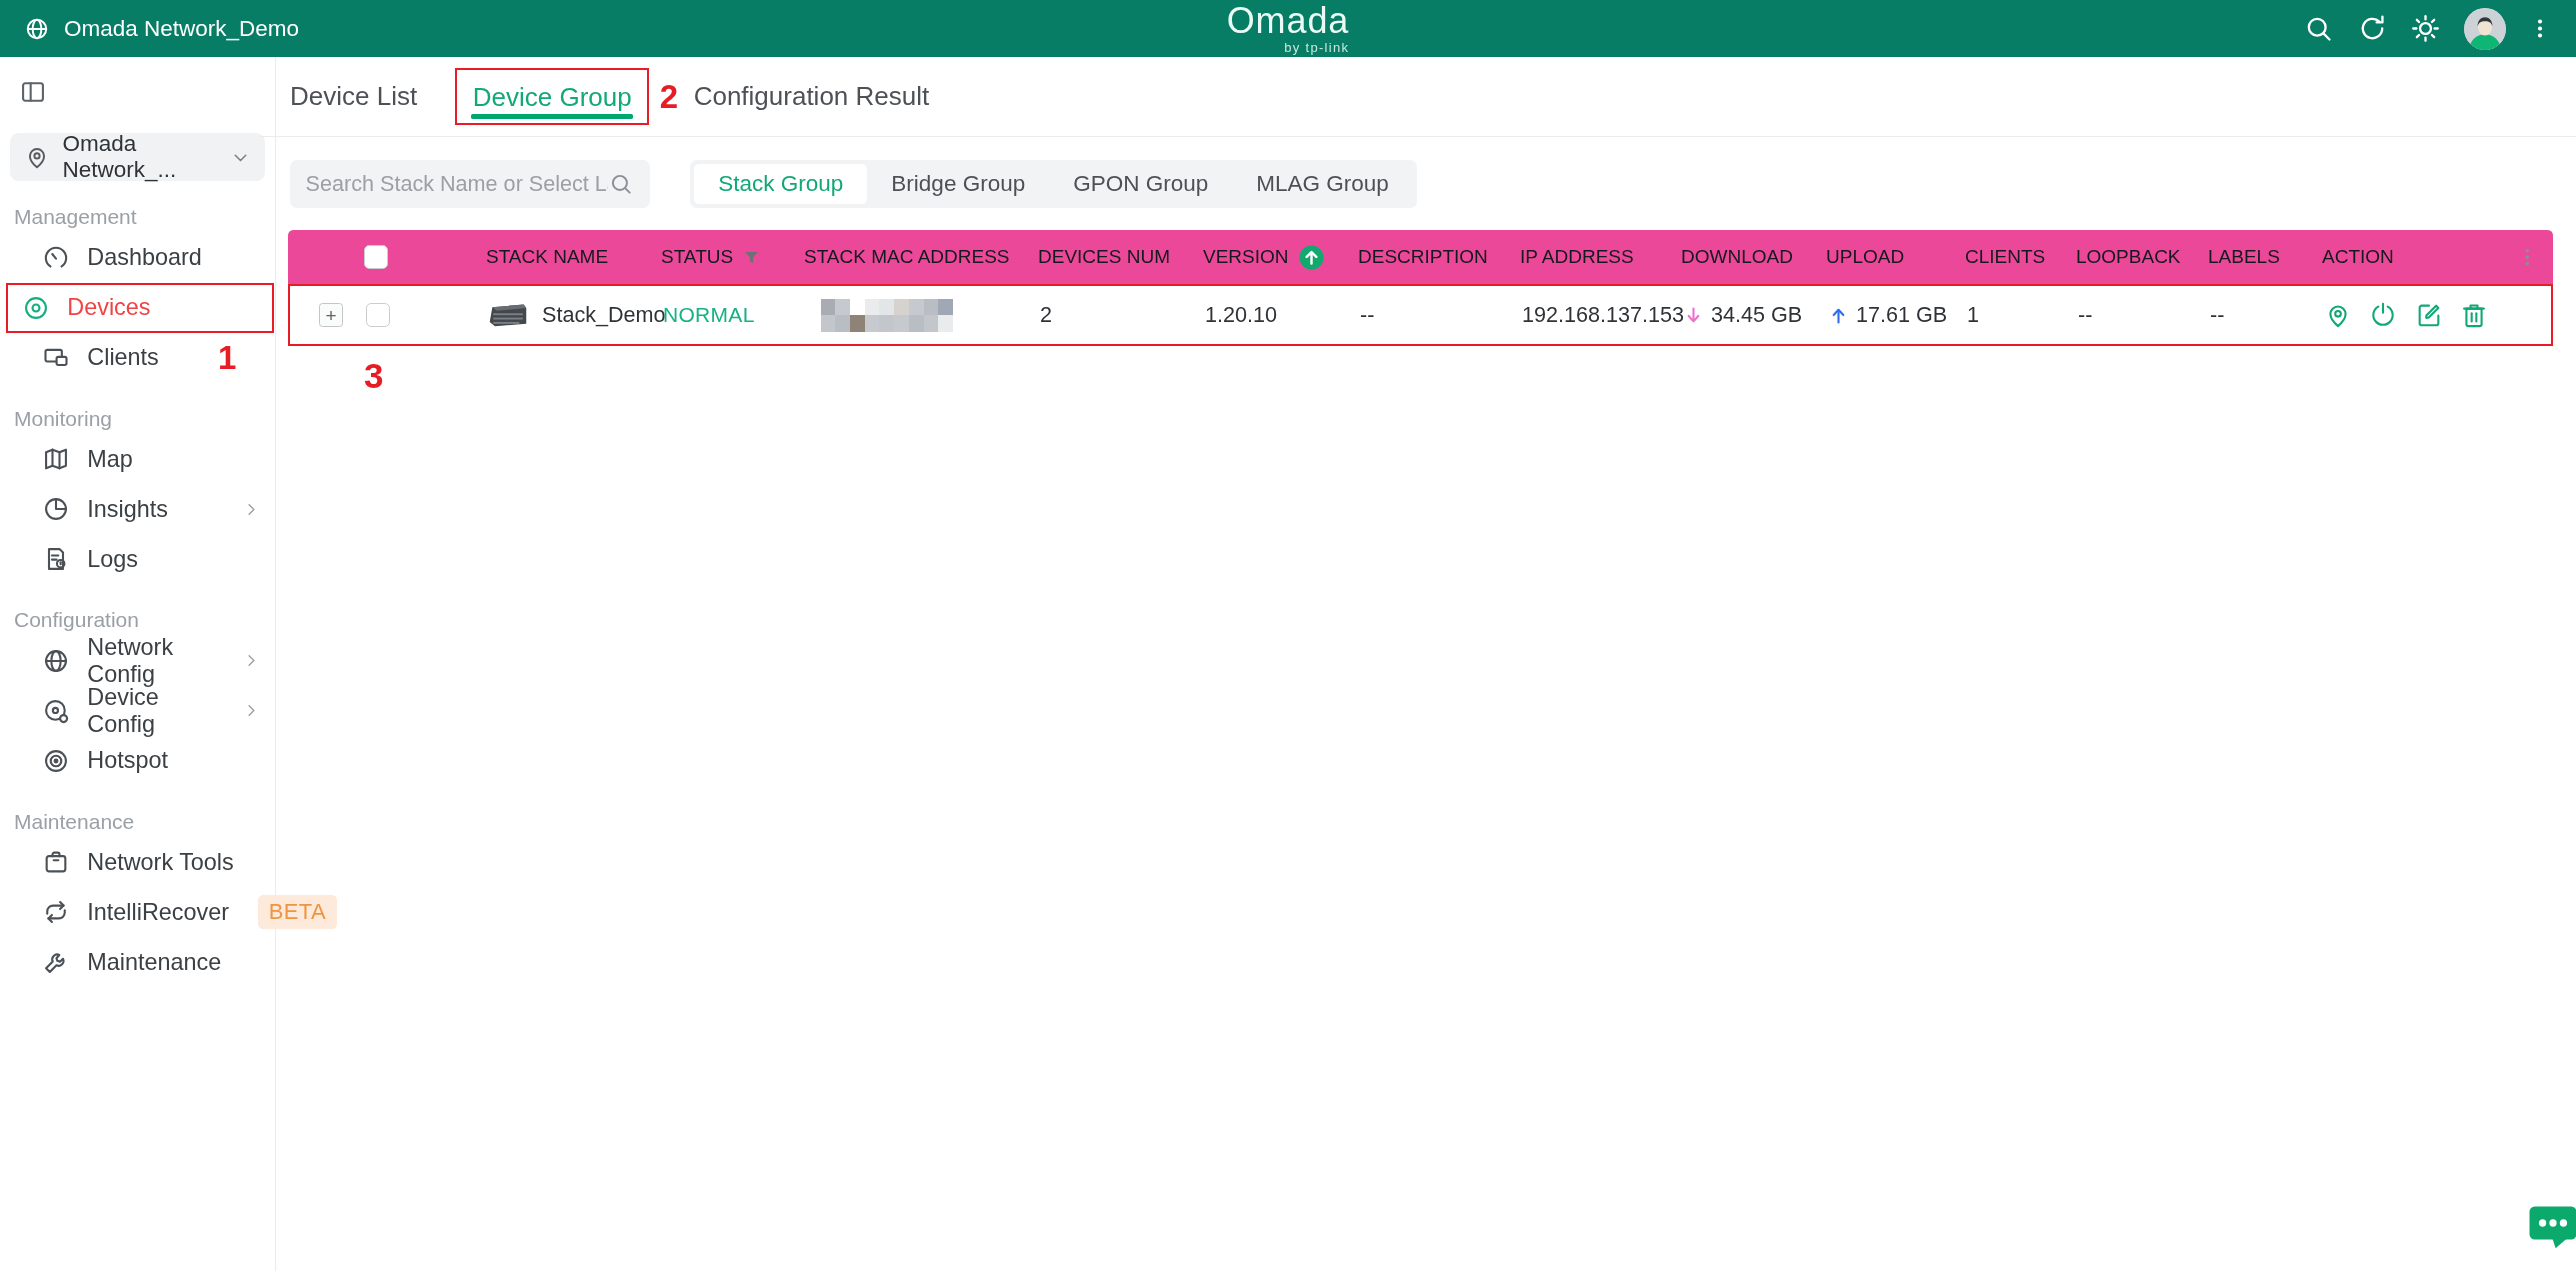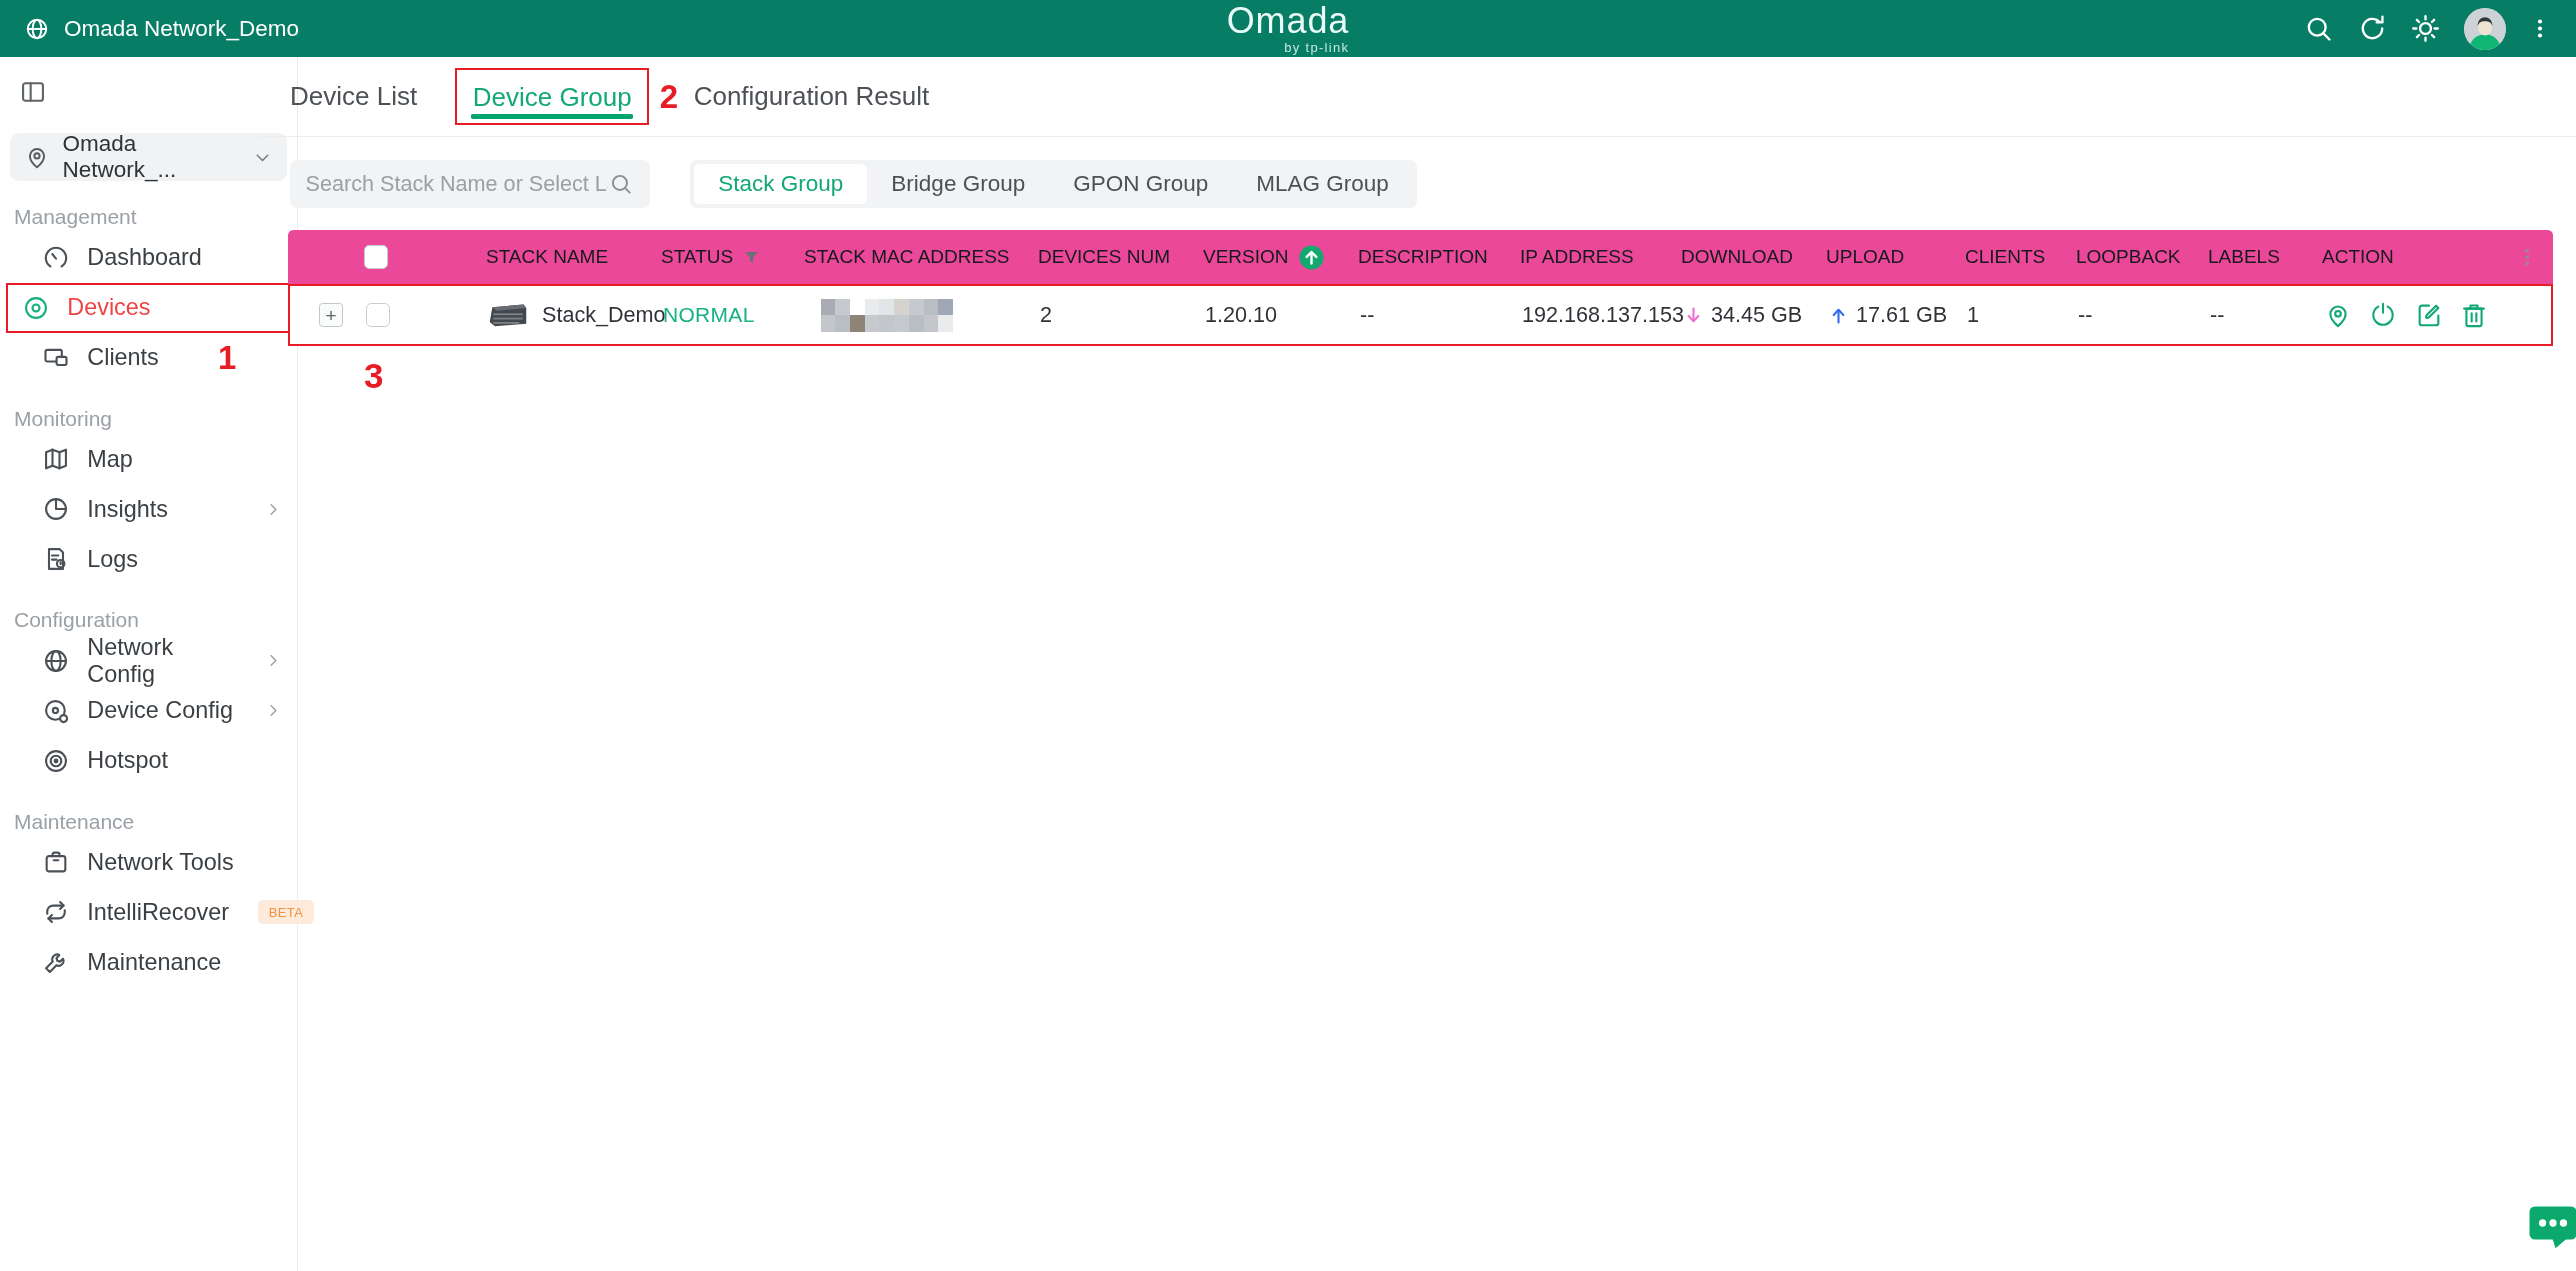--- a/index.html
+++ b/index.html
@@ -12,38 +12,38 @@
   .topbar-left { display:flex; align-items:center; gap:14px; font-size:22.5px; }
   .logo { position:absolute; left:50%; top:50%; transform:translate(-50%,-50%);
           text-align:center; line-height:1; color:#eafaf4; }
   .logo-main { font-size:36px; font-weight:400; letter-spacing:0.9px; }
   .logo-sub  { font-size:13px; opacity:.85; margin-top:2.6px; letter-spacing:1.3px; text-align:right; }
   .topbar-right { margin-left:auto; display:flex; align-items:center; gap:22.5px; }
   .tb-icon { width:31px; height:31px; color:#fff; display:block; }
   .avatar-wrap { width:42px; height:42px; border-radius:50%; overflow:hidden; background:#ccd2d6; }
 
   
-  .sidebar { position:absolute; left:0; top:57px; bottom:0; width:298px;
+  .sidebar { position:absolute; left:0; top:57px; bottom:0; width:276px;
              background:#fff; border-right:0.9px solid #e9ebed; padding-top:21px; }
   .collapse-btn { margin-left:19px; width:28px; height:28px; color:#5d6367; background:none; border:none; }
   .collapse-btn svg { width:28px; height:28px; display:block; }
   .site-chip { margin:24px 10.4px 0; height:48px; background:#f0f2f3; border-radius:8.7px;
                display:flex; align-items:center; gap:12px; padding:0 14px;
                font-size:22.5px; color:#2e3338; }
   .chip-pin { width:26px; height:26px; color:#565b60; flex:none; }
   .chip-chevron { margin-left:auto; width:21px; height:21px; color:#7a8086; flex:none; }
   .nav-section-label { margin:24px 0 3.5px 14px; font-size:21px; color:#9aa0a6; }
   .nav-item { height:50px; display:flex; align-items:center; gap:17.3px;
               padding:0 14px 0 21px; font-size:23.4px; color:#3b4045; position:relative; cursor:pointer;margin-left:21px; }
   .nav-icon { width:28px; height:28px; color:#4b5156; flex:none; }
   .nav-item.active { color:#ef4444; }
   .nav-item.active .nav-icon { color:#13b07e; }
   .nav-item.red-annotated { border:2.6px solid #e81c24; margin:0 0.9px 0 6px; padding-left:14px; }
   .nav-chevron { margin-left:auto; width:19px; height:19px; color:#9aa0a6; flex:none; }
-  .beta-badge { margin-left:12px; background:#fdeada; color:#ef9440; font-size:13px;
+  .beta-badge { margin-left:12px; background:#fdeada; color:#ef9440; font-size:22px;
                 padding:4.3px 10.4px; border-radius:5.2px; letter-spacing:0.4px; }
   .step-red { color:#e81c24; font-weight:700; }
   .step-1 { font-size:33px; margin-left:42px; }
 
   
   .main { position:absolute; left:259px; top:57px; right:0; bottom:0; }
   .tabbar { display:flex; align-items:center; height:80px; padding-left:31px;
             border-bottom:0.9px solid #ececec; }
   .tab { font-size:26px; color:#4d5156; margin-right:38px; cursor:pointer; }
   .tab-active-wrap { border:2.6px solid #e81c24; padding:12px 15.6px 10.4px; position:relative;

